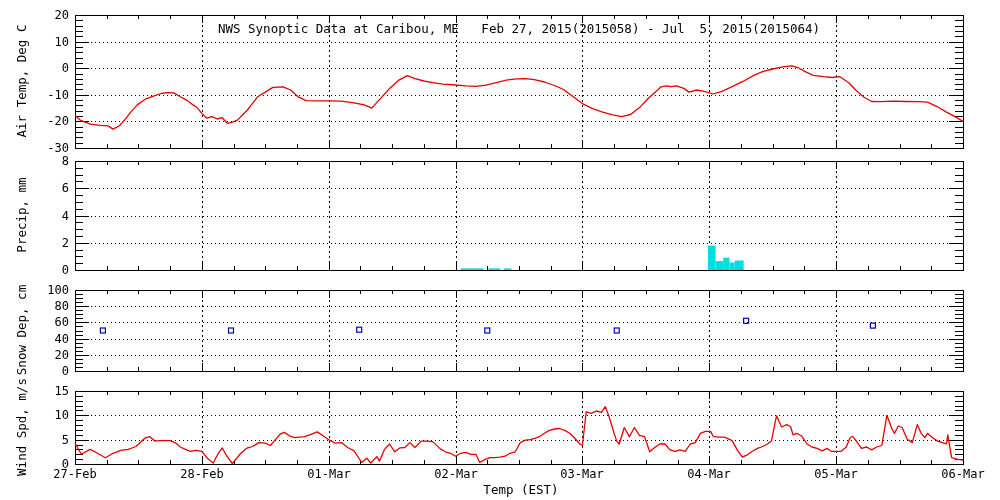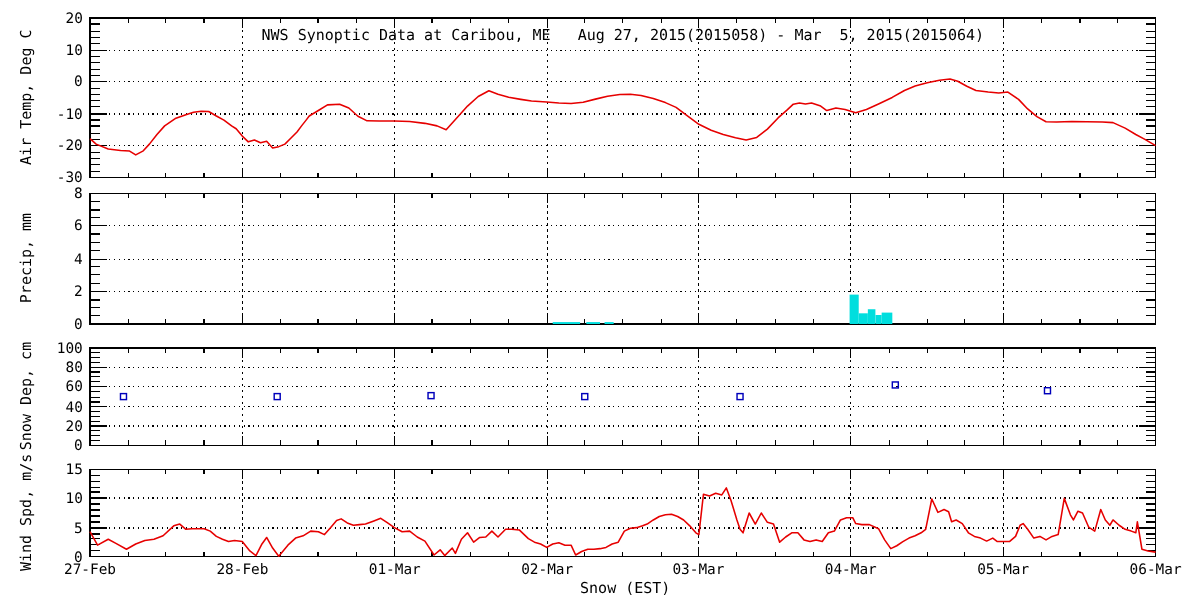--- a/index.html
+++ b/index.html
@@ -468,19 +468,19 @@
         <text x="75" y="478" text-anchor="middle">27-Feb</text>
         <text x="202" y="478" text-anchor="middle">28-Feb</text>
         <text x="329" y="478" text-anchor="middle">01-Mar</text>
         <text x="456" y="478" text-anchor="middle">02-Mar</text>
         <text x="582" y="478" text-anchor="middle">03-Mar</text>
         <text x="709" y="478" text-anchor="middle">04-Mar</text>
         <text x="836" y="478" text-anchor="middle">05-Mar</text>
         <text x="963" y="478" text-anchor="middle">06-Mar</text>
       </g>
     </svg>
-  <div class="overlay title-text" style="left:519px;top:22px;">NWS Synoptic Data at Caribou, ME   Aug 27, 2015(2015058) - Mar  5, 2015(2015064)</div>
+  <div class="overlay title-text" style="left:519px;top:22px;">NWS Synoptic Data at Caribou, ME   Feb 27, 2015(2015058) - Jul  5, 2015(2015064)</div>
   <div class="overlay ylab" style="left:21px;top:81px;">Air Temp, Deg C</div>
   <div class="overlay ylab" style="left:21px;top:215px;">Precip, mm</div>
   <div class="overlay ylab" style="left:21px;top:330px;">Snow Dep, cm</div>
   <div class="overlay ylab" style="left:21px;top:427px;">Wind Spd, m/s</div>
-  <div class="overlay xlab" style="left:521px;top:483px;">Snow (EST)</div>
+  <div class="overlay xlab" style="left:521px;top:483px;">Temp (EST)</div>
 </div>
 
 </body></html>

